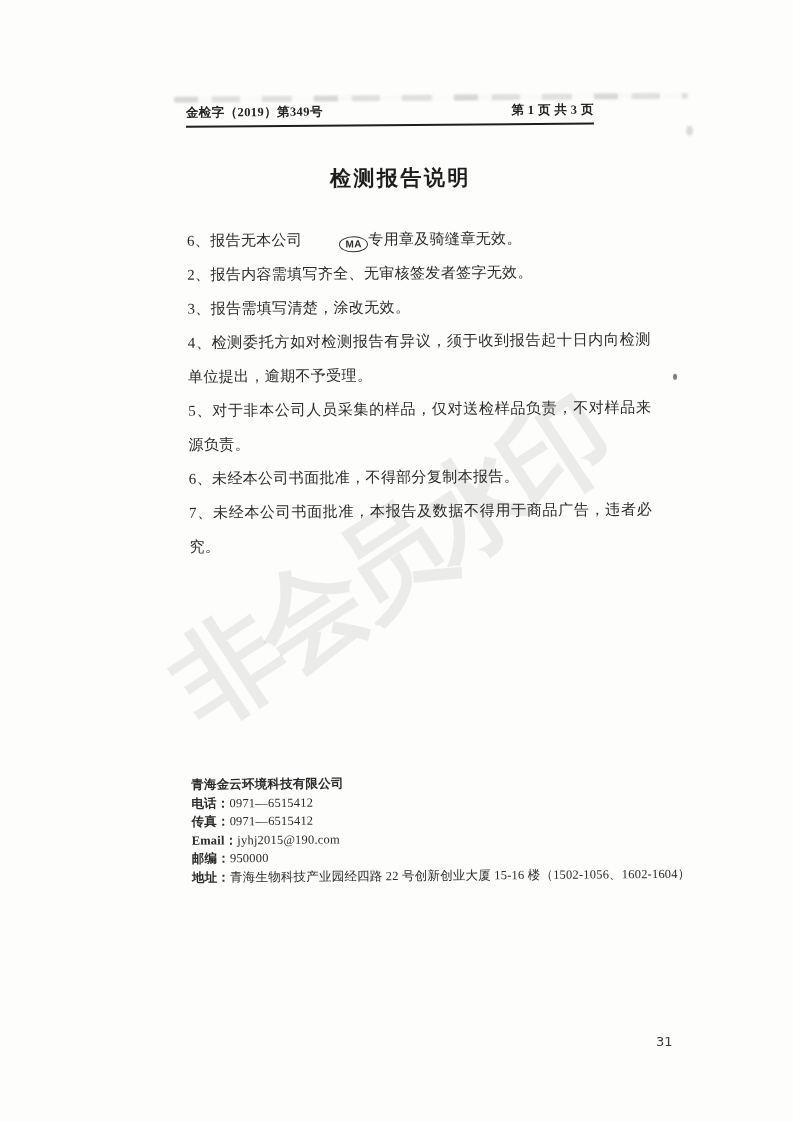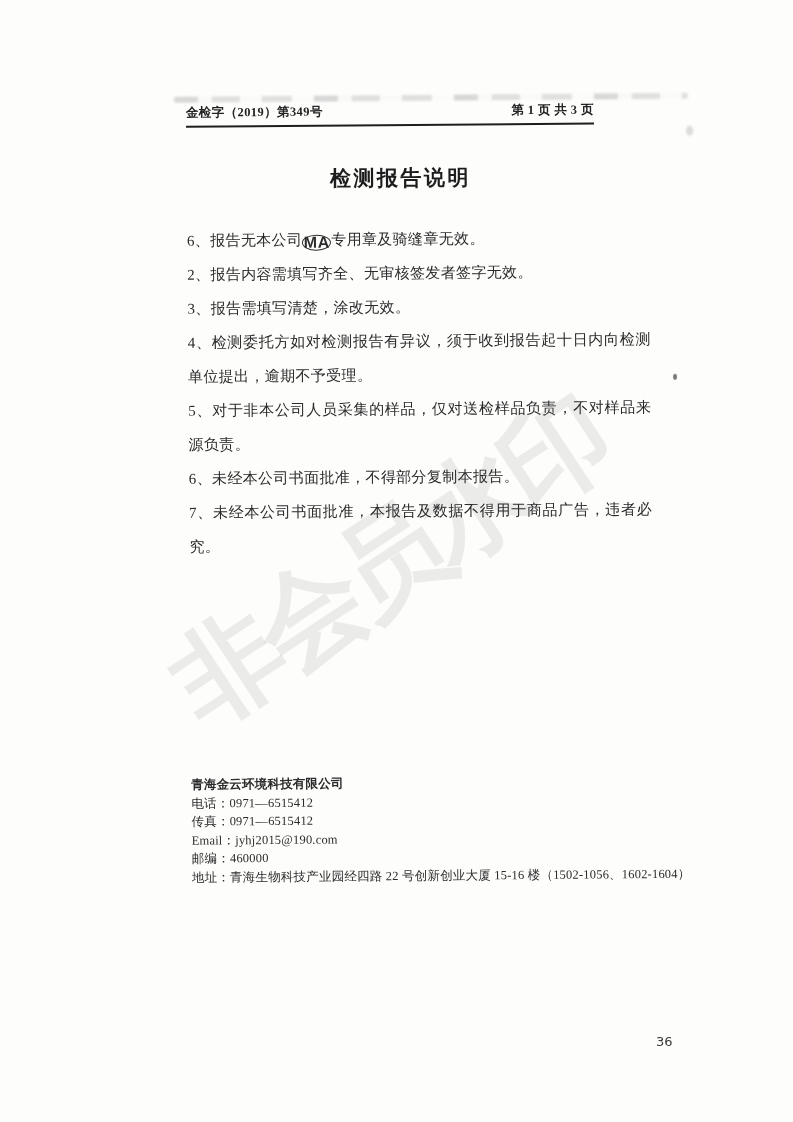--- a/index.html
+++ b/index.html
@@ -54,39 +54,39 @@
     position:absolute; left:186px; top:222px; width:463px;
     font-size:15px; line-height:34px; color:#2b2b2b;
     text-align:justify; letter-spacing:0.35px;
   }
   .notes p { margin:0; word-break:break-all; }
   .cma {
     display:inline-flex; justify-content:center; align-items:center;
     width:29px; height:16px; box-sizing:border-box;
     border:1.6px solid #2e2e2e; border-radius:50%;
     font-family:"Liberation Sans","DejaVu Sans",sans-serif;
-    font-size:16px; font-weight:bold; letter-spacing:0.5px;
-    color:#2e2e2e; vertical-align:-2.5px; line-height:1;
+    font-size:10px; font-weight:bold; letter-spacing:0.5px;
+    color:#2e2e2e; vertical-align:-2.5px; line-height:1;margin-left:37px;
   }
   .watermark {
     position:absolute; left:105px; top:333px; width:560px; height:460px;
     display:flex; align-items:center; justify-content:center;
     transform:rotate(-33deg);
     font-family:"Liberation Sans","DejaVu Sans",sans-serif;
     font-size:108px; font-weight:bold; letter-spacing:-10px;
     color:rgba(45,45,45,0.085); white-space:nowrap;
     pointer-events:none; user-select:none;
   }
   .footer {
     position:absolute; left:186px; top:774px; width:470px;
     font-size:12.5px; line-height:18.6px; color:#2b2b2b;
     letter-spacing:0.2px; white-space:nowrap;
   }
   .footer .company { font-weight:bold; }
-  .footer .label { font-weight:normal; }
+  .footer .label { font-weight:bold; }
   .page-number {
     position:absolute; left:656px; top:1034px;
     font-family:"DejaVu Sans","Liberation Sans",sans-serif;
     font-size:13px; color:#3a3a3a;
   }
 </style>
 </head>
 <body>
 
 <div class="page">
@@ -114,21 +114,21 @@
       <p>5、对于非本公司人员采集的样品，仅对送检样品负责，不对样品来源负责。</p>
       <p>6、未经本公司书面批准，不得部分复制本报告。</p>
       <p>7、未经本公司书面批准，本报告及数据不得用于商品广告，违者必究。</p>
     </div>
 
     <div class="footer">
       <div class="company">青海金云环境科技有限公司</div>
       <div><span class="label">电话：</span><span>0971—6515412</span></div>
       <div><span class="label">传真：</span><span>0971—6515412</span></div>
       <div><span class="label">Email：</span><span>jyhj2015@190.com</span></div>
-      <div><span class="label">邮编：</span><span>460000</span></div>
+      <div><span class="label">邮编：</span><span>950000</span></div>
       <div><span class="label">地址：</span><span>青海生物科技产业园经四路 22 号创新创业大厦 15-16 楼（1502-1056、1602-1604）</span></div>
     </div>
 
   </div>
 
-  <div class="page-number">36</div>
+  <div class="page-number">31</div>
 
 </div>
 
 </body></html>

